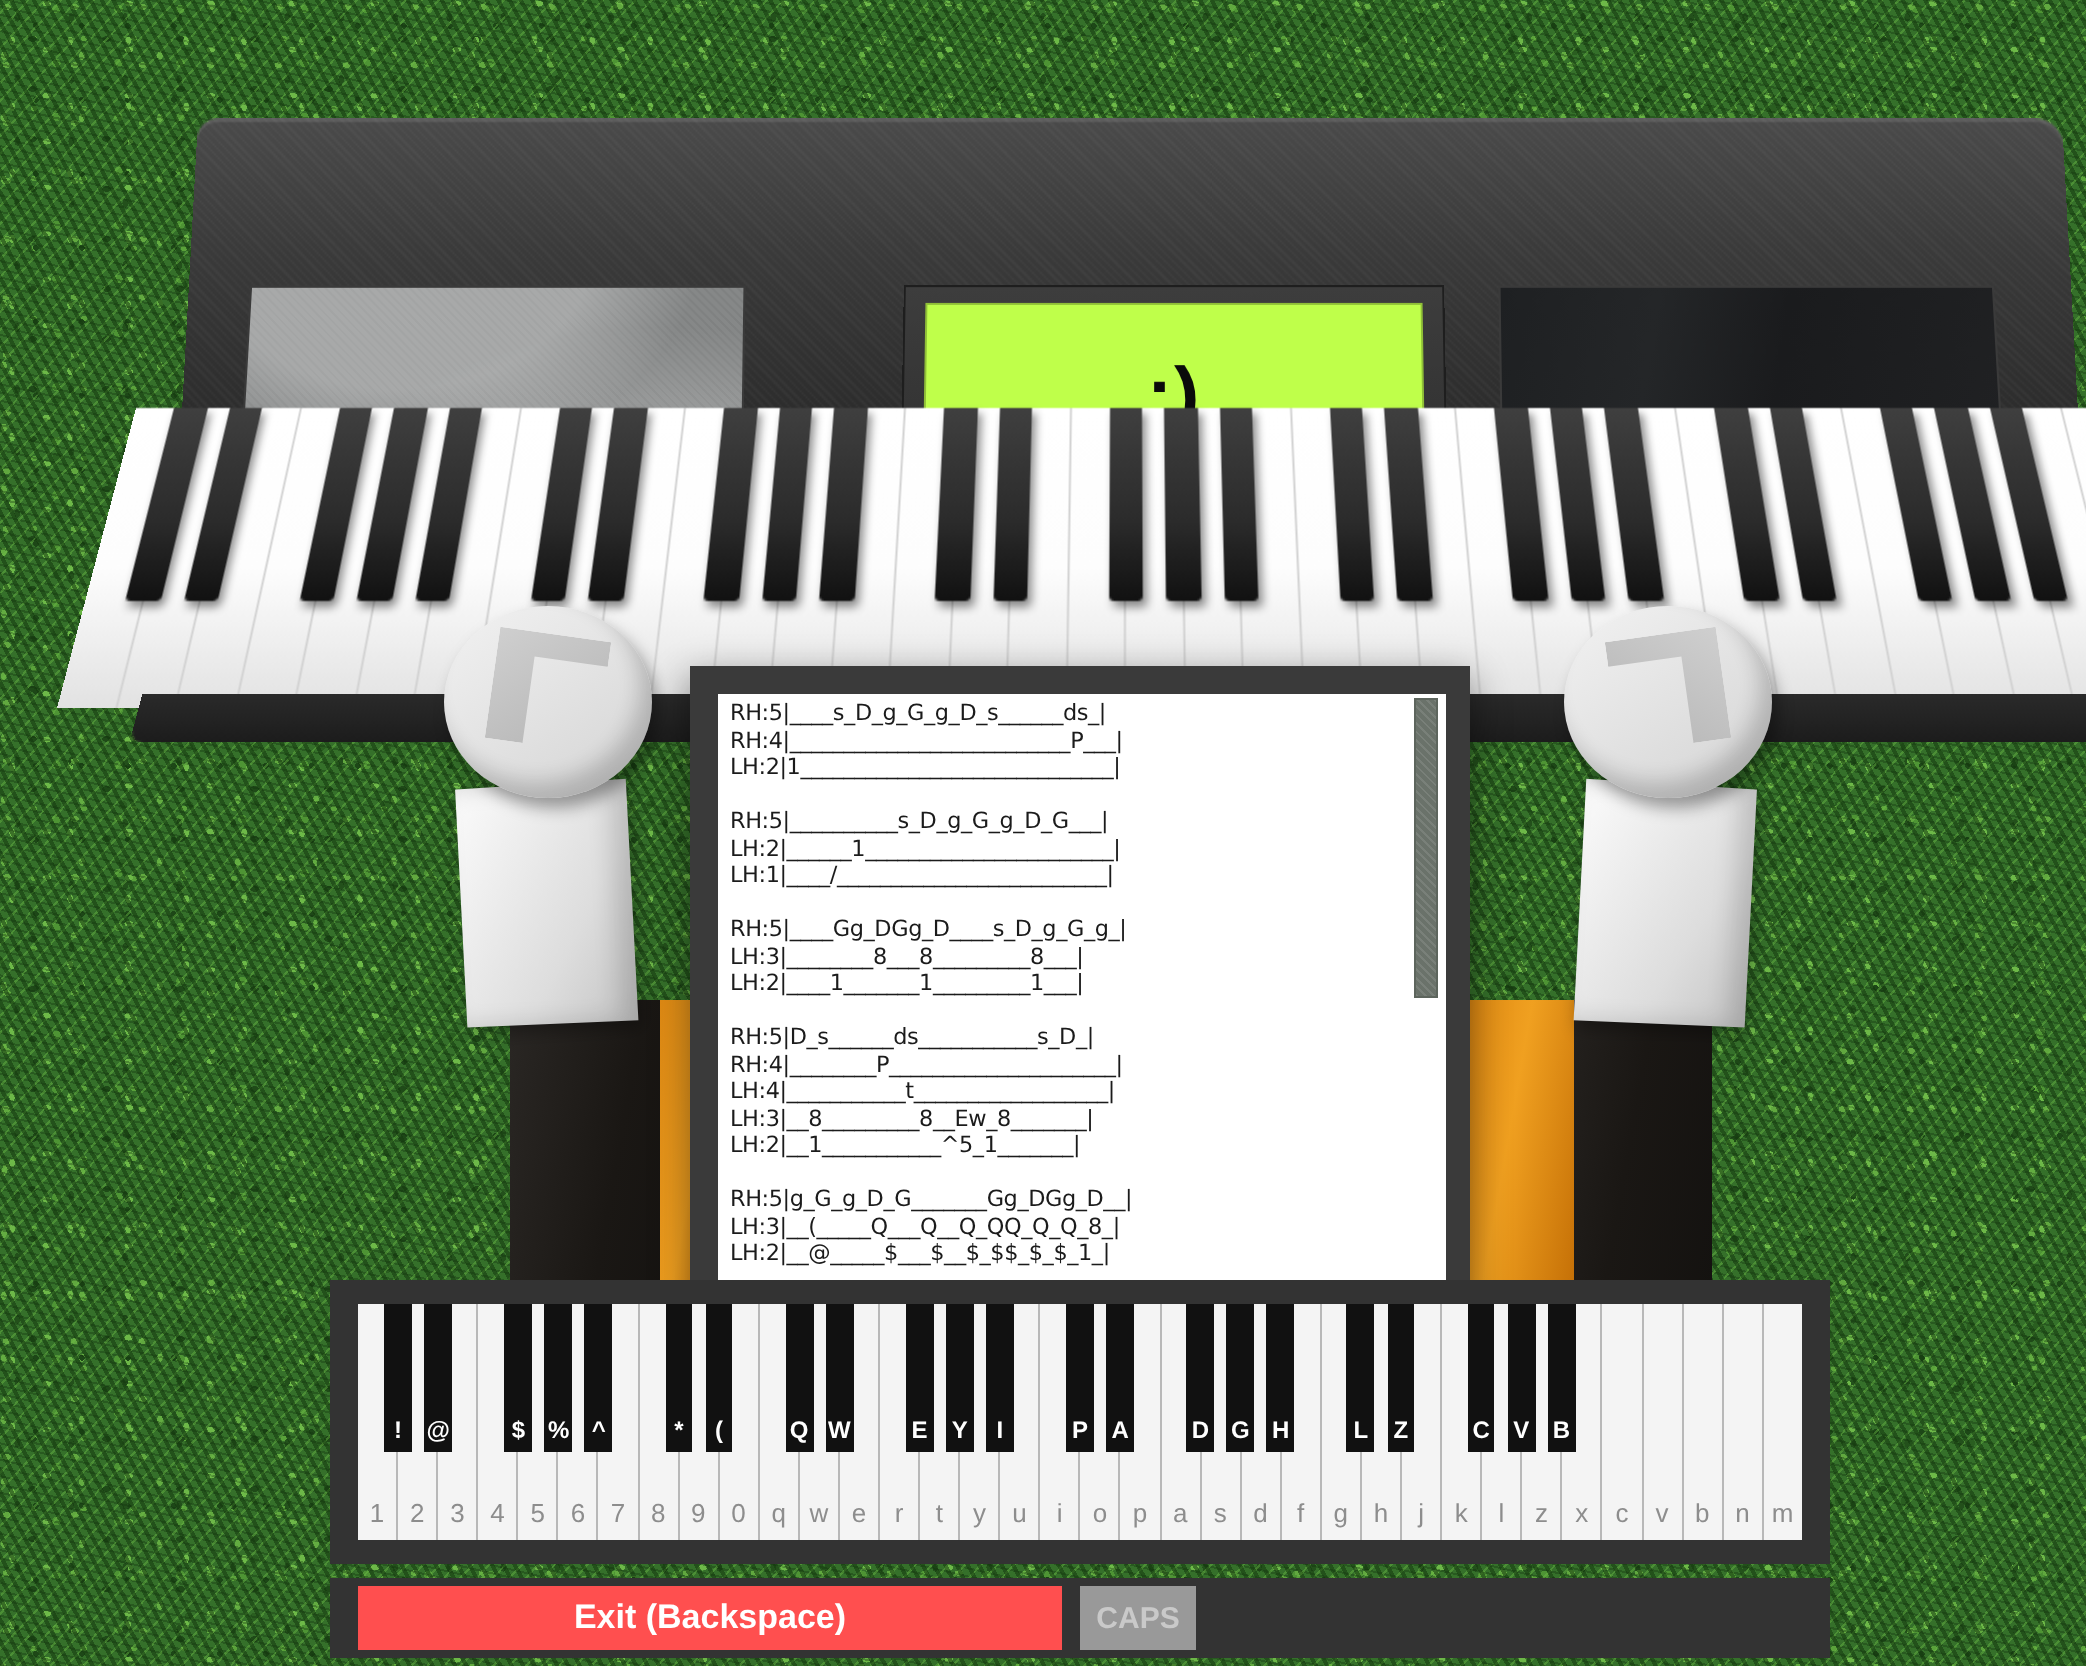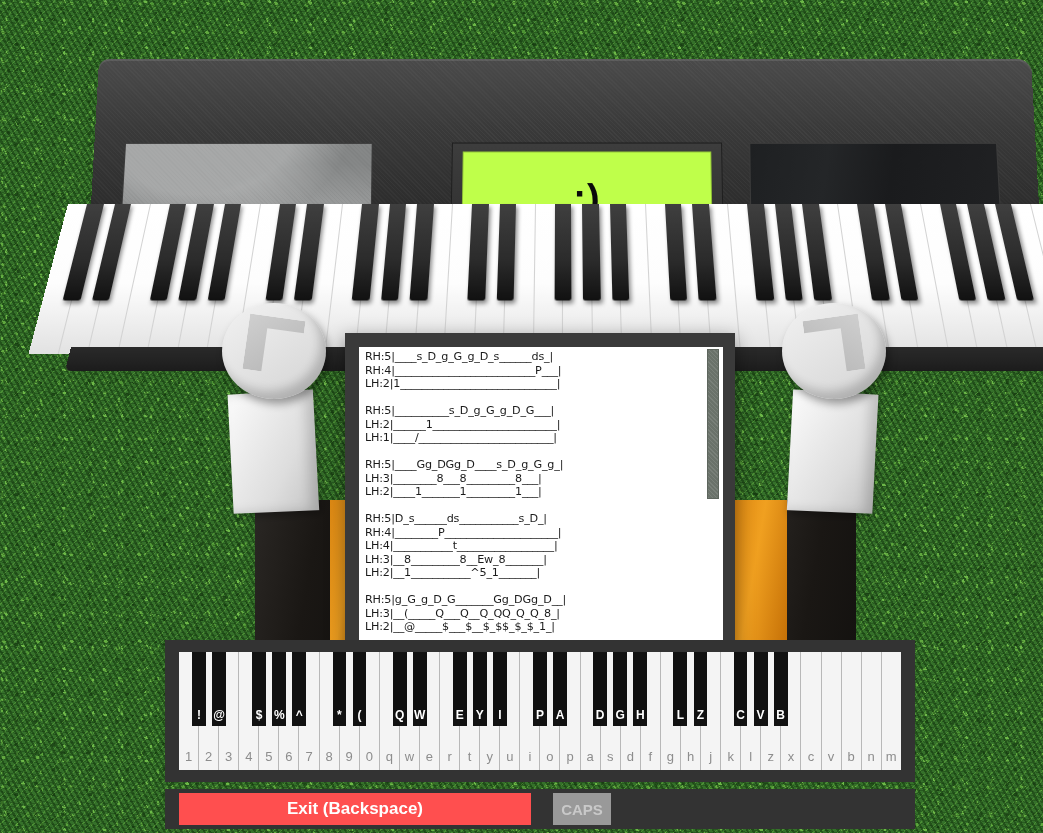--- a/index.html
+++ b/index.html
@@ -194,21 +194,21 @@
     display:flex; align-items:flex-end; justify-content:center;
     padding-bottom:4px;
     font-family:"Liberation Sans", sans-serif;
     pointer-events:auto;
   }
 
   
   .btn-row {
     position:absolute; left:165px; top:789px; width:750px; height:40px;
     background:#333333;
-    display:flex; align-items:center; padding:0 14px; gap:22px;
+    display:flex; align-items:center; padding:0 14px; gap:9px;
   }
   .btn {
     height:32px; display:flex; align-items:center; justify-content:center;
     color:#ffffff; font-weight:700; font-size:17px;
     font-family:"Liberation Sans", sans-serif;
   }
   .btn-exit  { flex:0 0 352px; background:#ff4f4f; }
   .btn-caps  { flex:0 0 58px;  background:#999999; color:#c9c9c9; font-size:15px; }
   .btn-sheets{ flex:0 0 305px; background:#65dd44; }
 </style>

